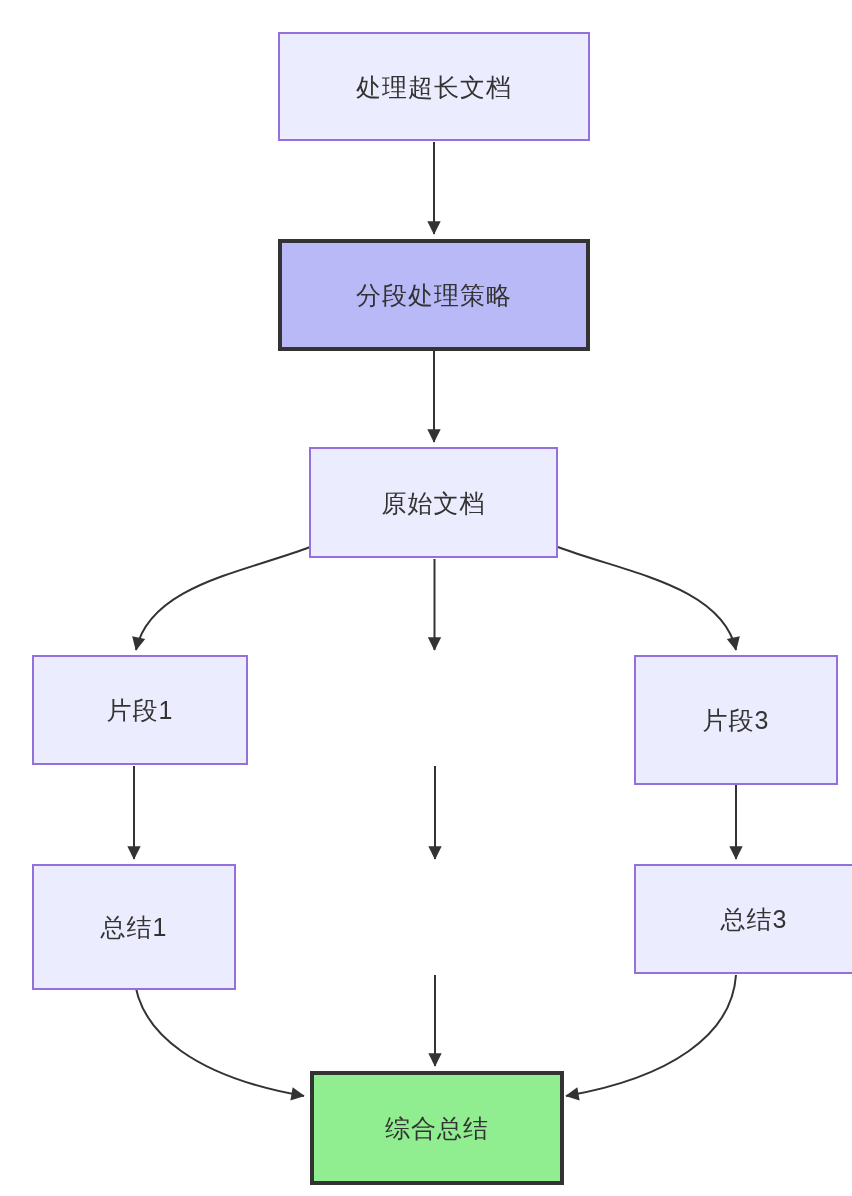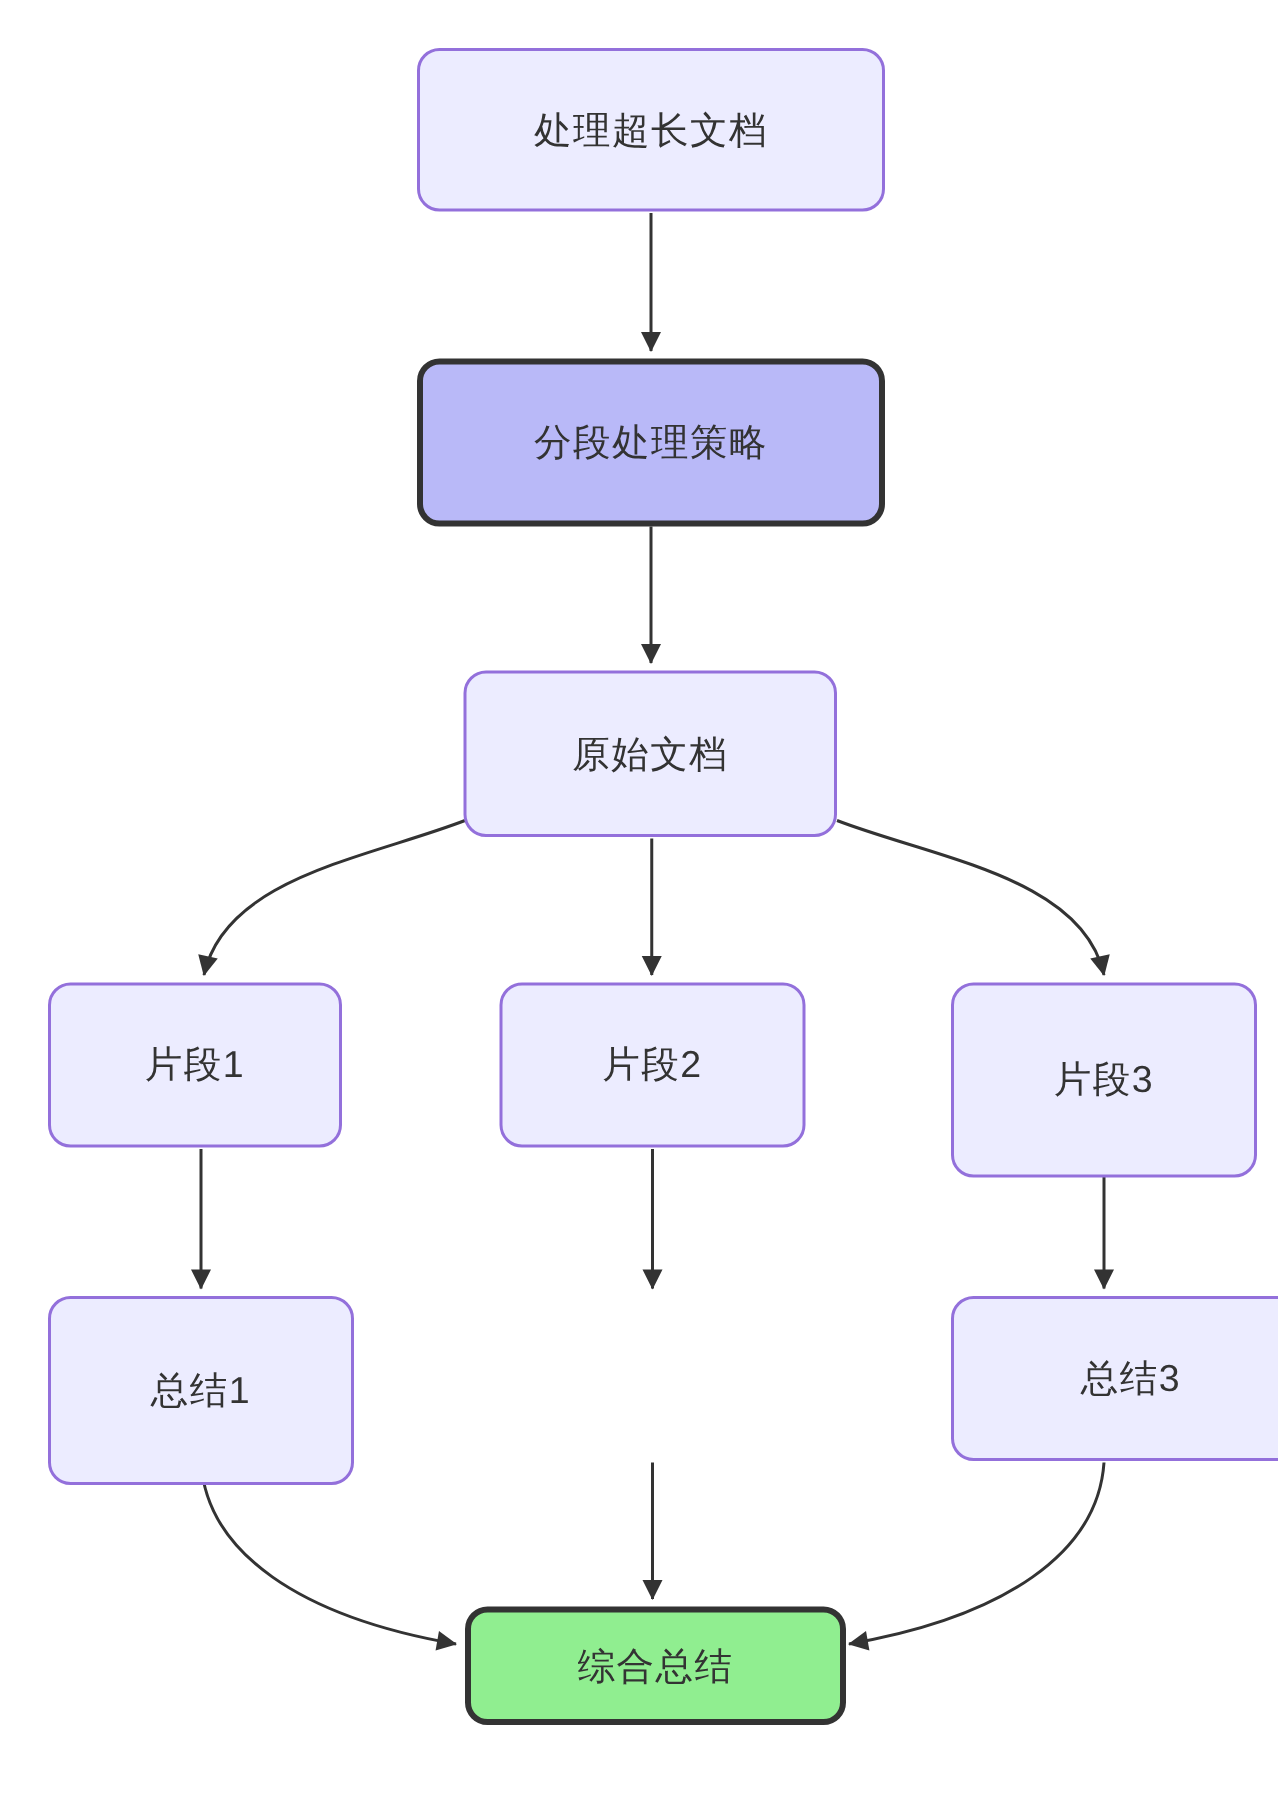--- a/index.html
+++ b/index.html
@@ -26,21 +26,20 @@
     fill: none;
     stroke: #333333;
     stroke-width: 2px;
   }
   .node {
     position: absolute;
     box-sizing: border-box;
     display: flex;
     align-items: center;
     justify-content: center;
-    border-radius: 15px;
   }
   .node .node-label {
     font-size: 25px;
     color: #333333;
     letter-spacing: 1px;
     line-height: 1.2;
   }
   .node.default {
     background: #ECECFF;
     border: 2px solid #9370DB;
@@ -83,38 +82,35 @@
   </div>
 
   <div class="node default" style="left:309px; top:447px; width:249px; height:111px">
     <span class="node-label">原始文档</span>
   </div>
 
   <div class="node emphasis" style="left:278px; top:239px; width:312px; height:112px">
     <span class="node-label">分段处理策略</span>
   </div>
 
-  <div class="node default" style="left:32px; top:655px; width:196px; height:110px">
+  <div class="node default" style="left:32px; top:655px; width:216px; height:110px">
     <span class="node-label">片段1</span>
   </div>
 
-  <div class="node default" style="left:333px; top:655px; width:204px; height:110px">
-    <span class="node-label">片段2</span>
-  </div>
 
   <div class="node default" style="left:634px; top:655px; width:204px; height:130px">
     <span class="node-label">片段3</span>
   </div>
 
   <div class="node default" style="left:32px; top:864px; width:204px; height:126px">
     <span class="node-label">总结1</span>
   </div>
 
 
   <div class="node default" style="left:634px; top:864px; width:240px; height:110px">
     <span class="node-label">总结3</span>
   </div>
 
-  <div class="node success" style="left:310px; top:1071px; width:254px; height:79px">
+  <div class="node success" style="left:310px; top:1071px; width:254px; height:114px">
     <span class="node-label">综合总结</span>
   </div>
 
 </div>
 
 </body></html>

